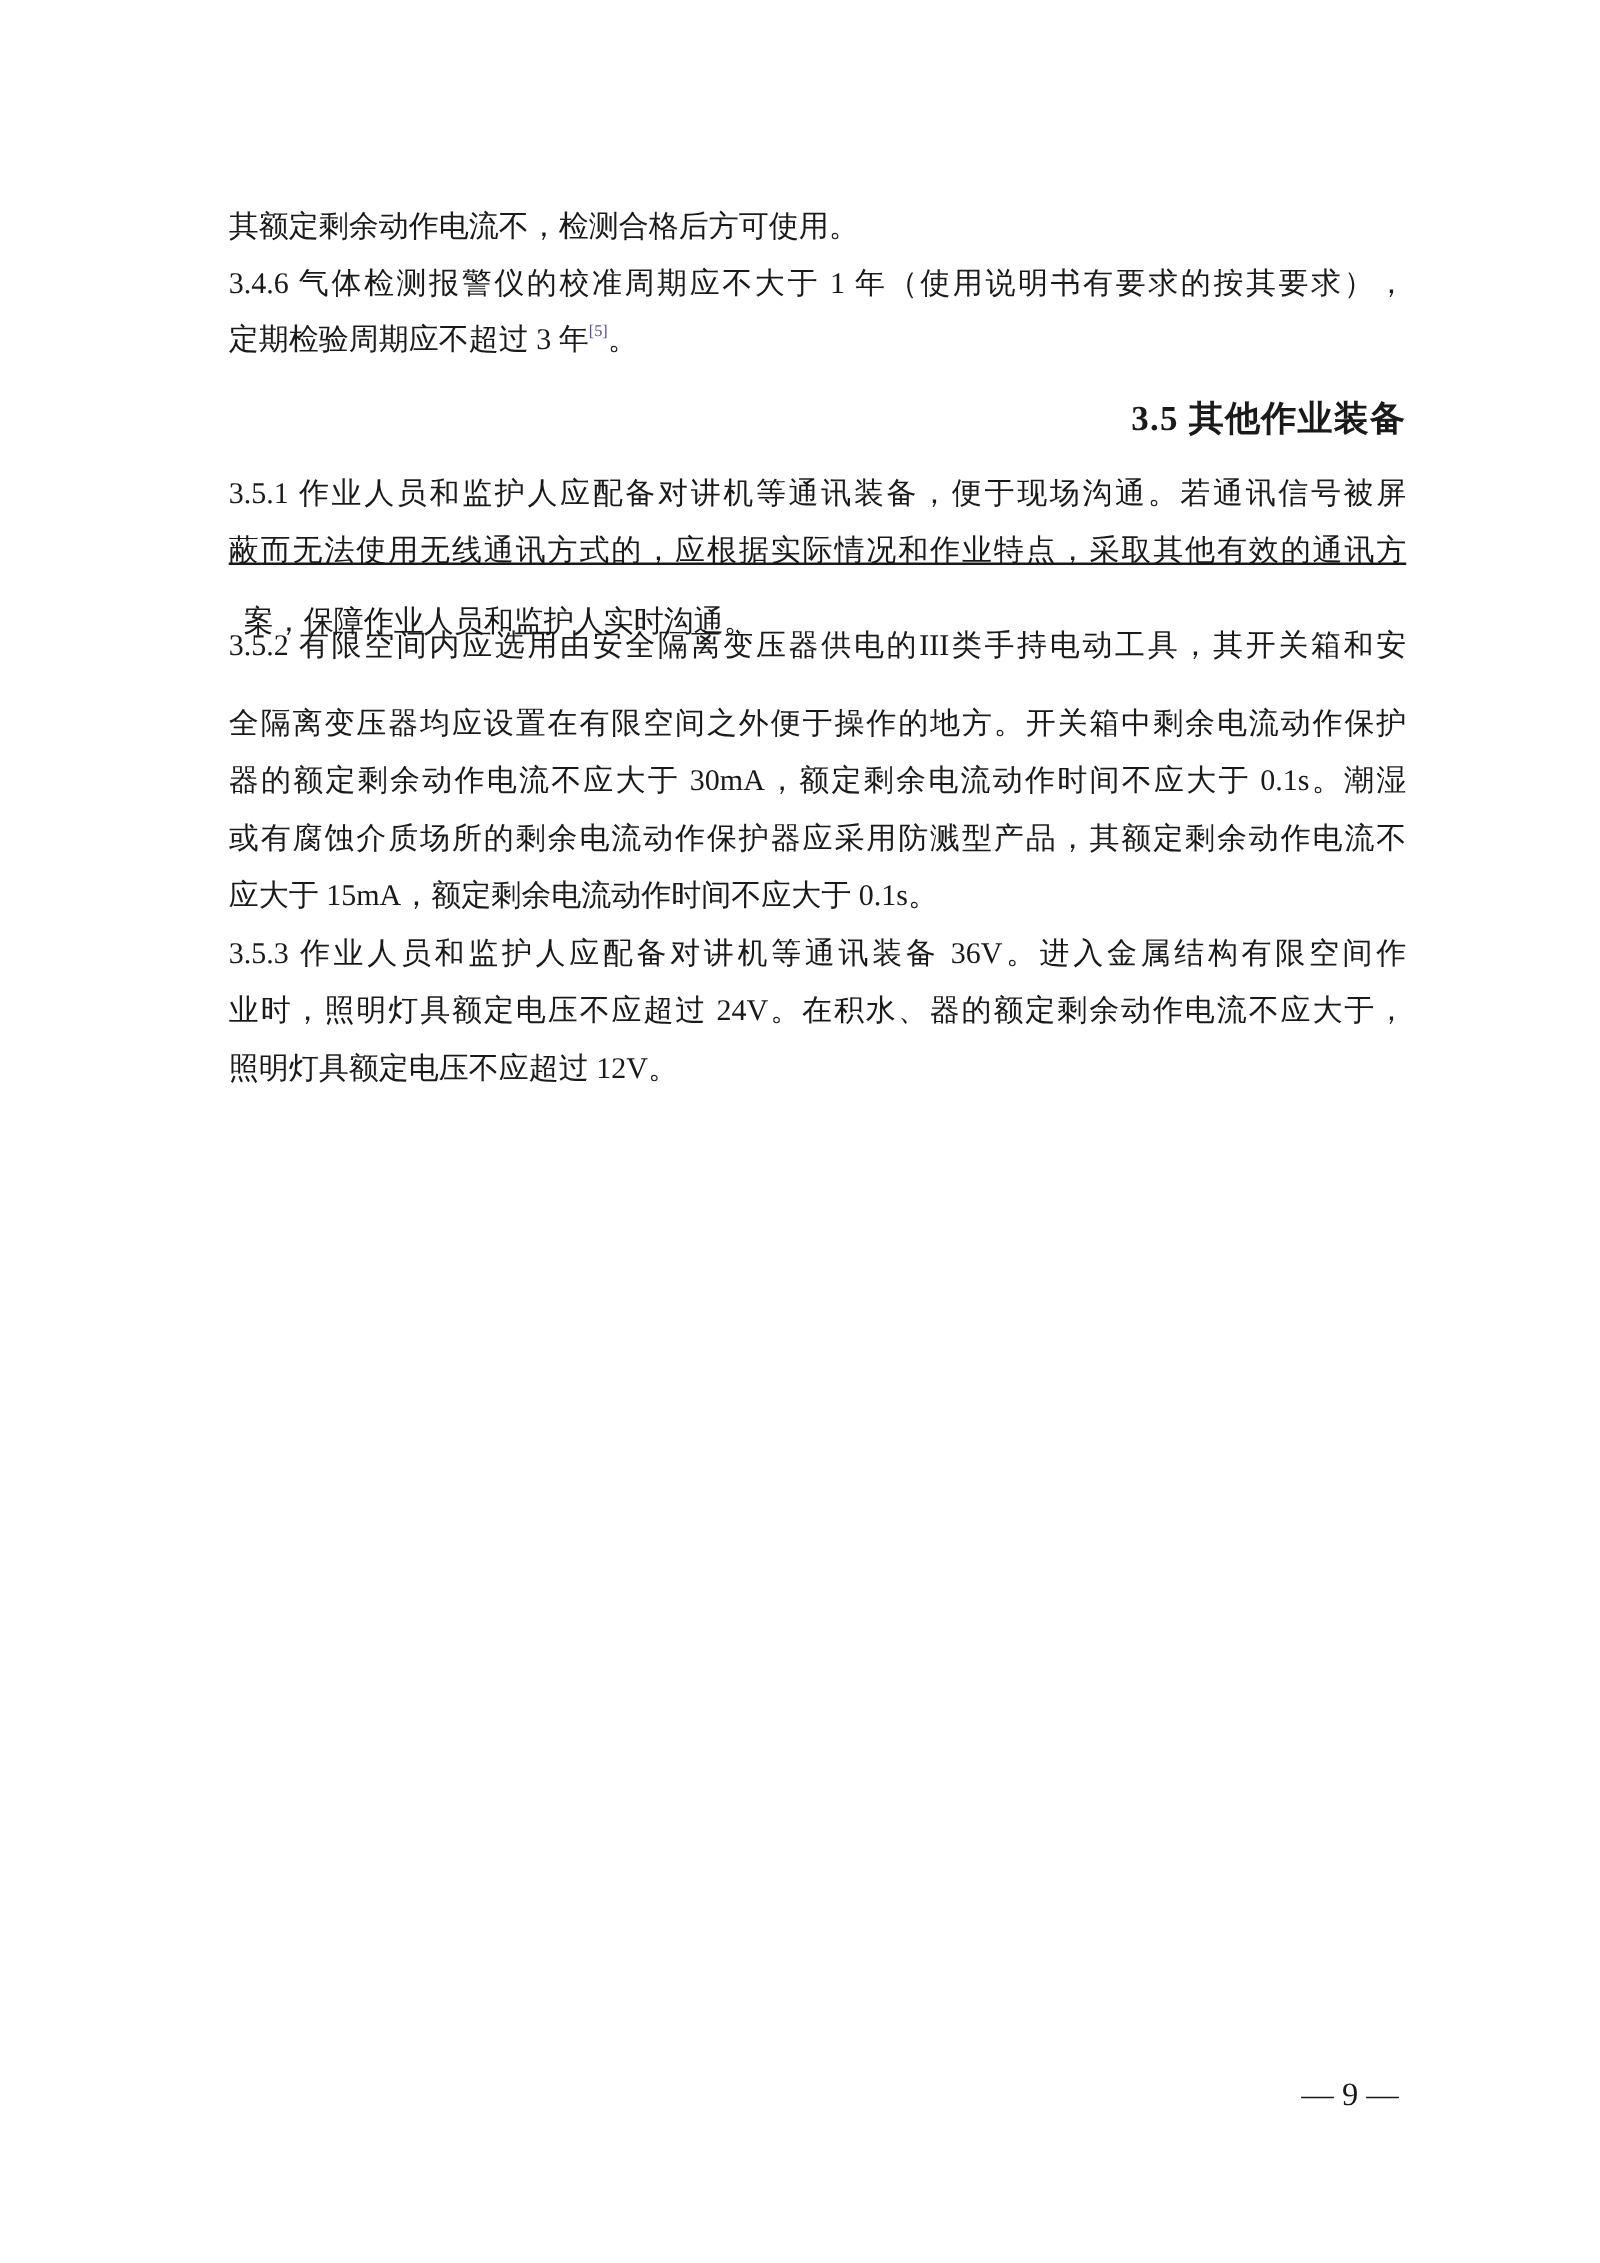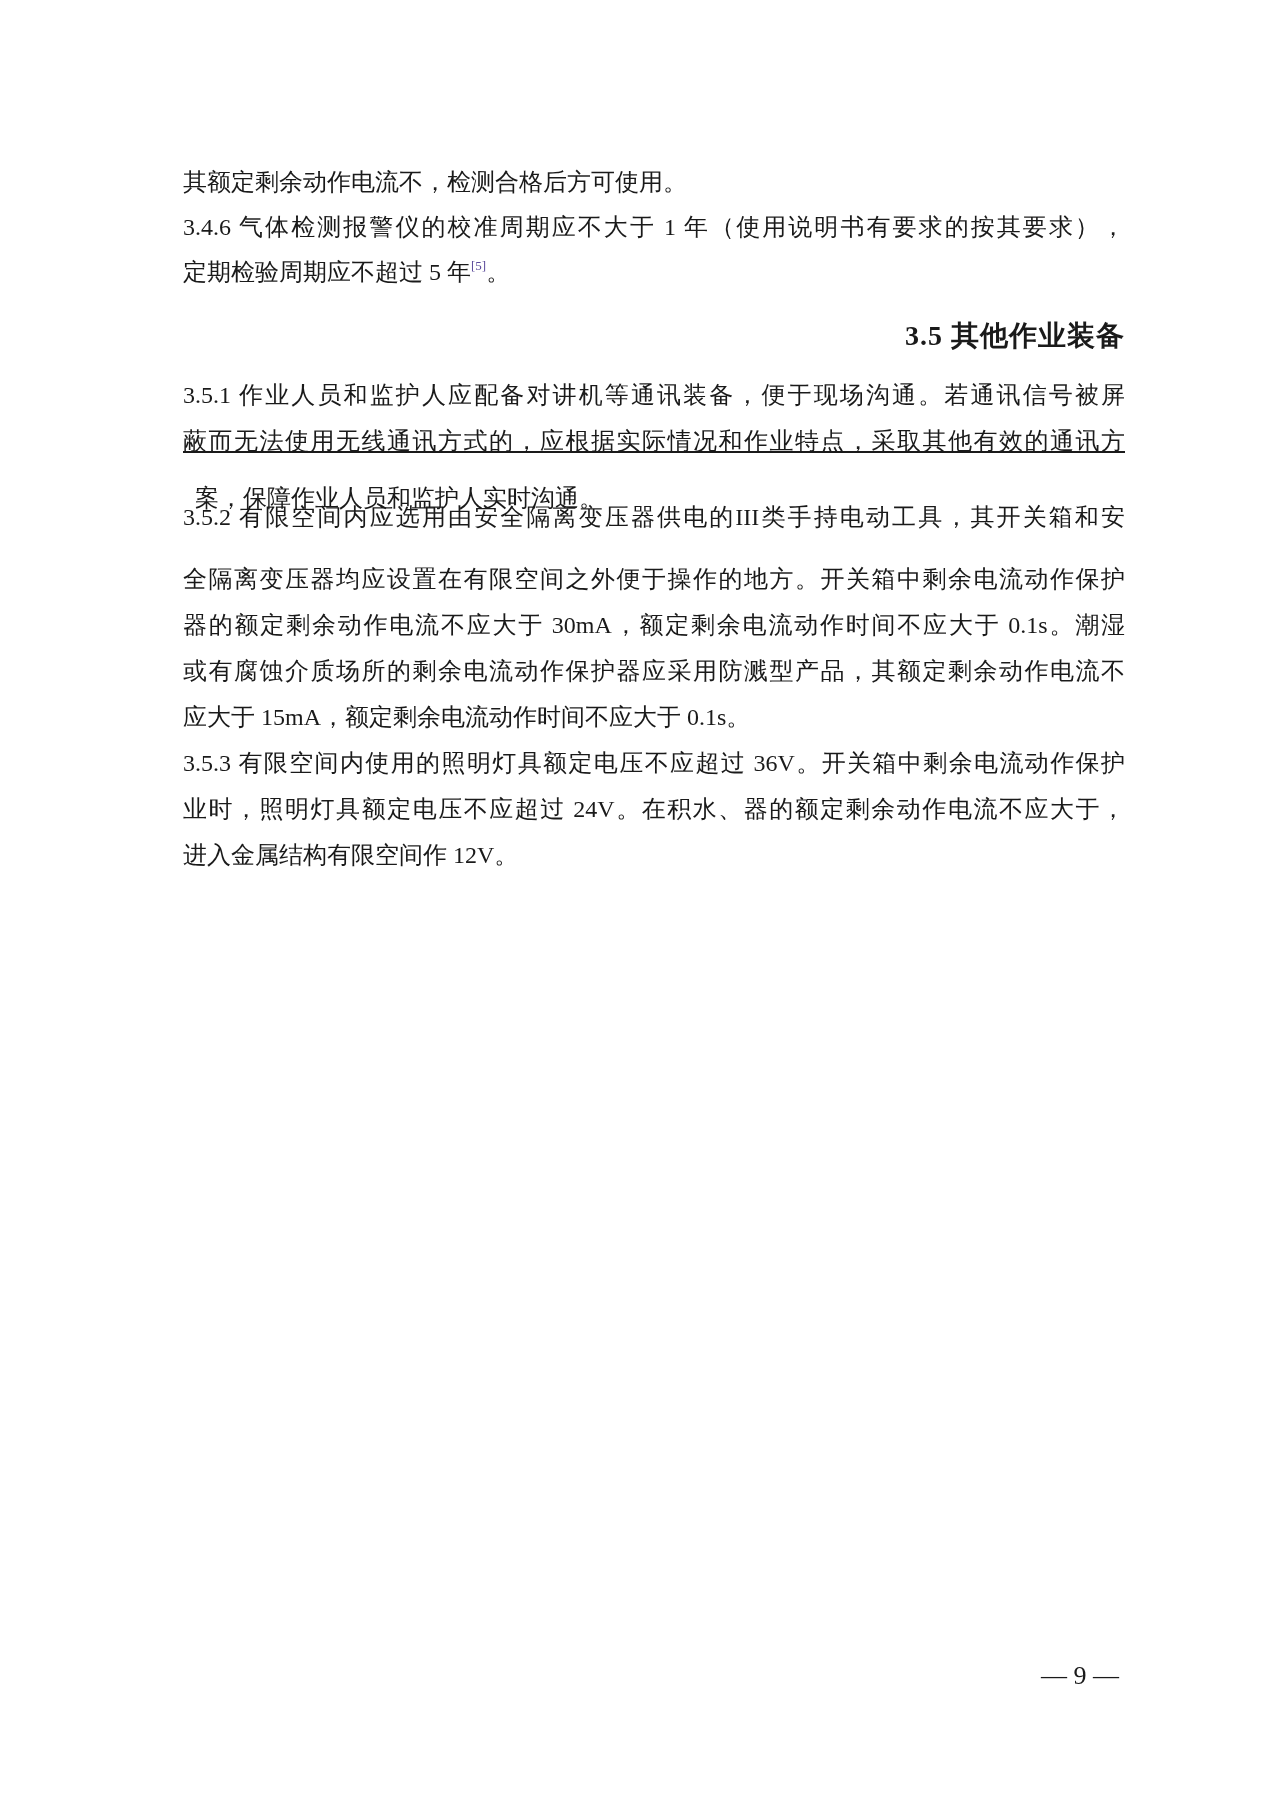--- a/index.html
+++ b/index.html
@@ -64,33 +64,33 @@
     }
   </style>
 </head>
 <body>
 
 <div class="page">
 
   <div class="line last" style="top:159px;">其额定剩余动作电流不，检测合格后方可使用。</div>
 
   <div class="line" style="top:204px;">3.4.6 气体检测报警仪的校准周期应不大于 1 年（使用说明书有要求的按其要求），</div>
-  <div class="line last" style="top:249px;"><span>定期检验周期应不超过 5 年</span><span class="cite">[5]</span><span>。</span></div>
+  <div class="line last" style="top:249px;"><span>定期检验周期应不超过 3 年</span><span class="cite">[5]</span><span>。</span></div>
 
   <div class="heading" style="top:313px;">3.5  其他作业装备</div>
 
   <div class="line" style="top:372px;">3.5.1 作业人员和监护人应配备对讲机等通讯装备，便于现场沟通。若通讯信号被屏</div>
   <div class="line" style="top:418px;text-decoration:underline;">蔽而无法使用无线通讯方式的，应根据实际情况和作业特点，采取其他有效的通讯方</div>
   <div class="line last" style="top:475px;margin-left:12px;">案，保障作业人员和监护人实时沟通。</div>
 
   <div class="line" style="top:494px;">3.5.2 有限空间内应选用由安全隔离变压器供电的III类手持电动工具，其开关箱和安</div>
   <div class="line" style="top:556px;">全隔离变压器均应设置在有限空间之外便于操作的地方。开关箱中剩余电流动作保护</div>
   <div class="line" style="top:602px;">器的额定剩余动作电流不应大于 30mA，额定剩余电流动作时间不应大于 0.1s。潮湿</div>
   <div class="line" style="top:648px;">或有腐蚀介质场所的剩余电流动作保护器应采用防溅型产品，其额定剩余动作电流不</div>
   <div class="line last" style="top:694px;">应大于 15mA，额定剩余电流动作时间不应大于 0.1s。</div>
 
-  <div class="line" style="top:740px;">3.5.3 有限空间内使用的照明灯具额定电压不应超过 36V。开关箱中剩余电流动作保护</div>
+  <div class="line" style="top:740px;">3.5.3 作业人员和监护人应配备对讲机等通讯装备 36V。进入金属结构有限空间作</div>
   <div class="line" style="top:786px;">业时，照明灯具额定电压不应超过 24V。在积水、器的额定剩余动作电流不应大于，</div>
-  <div class="line last" style="top:832px;">进入金属结构有限空间作 12V。</div>
+  <div class="line last" style="top:832px;">照明灯具额定电压不应超过 12V。</div>
 
 </div>
 
 <div class="page-number">— 9 —</div>
 
 </body></html>

